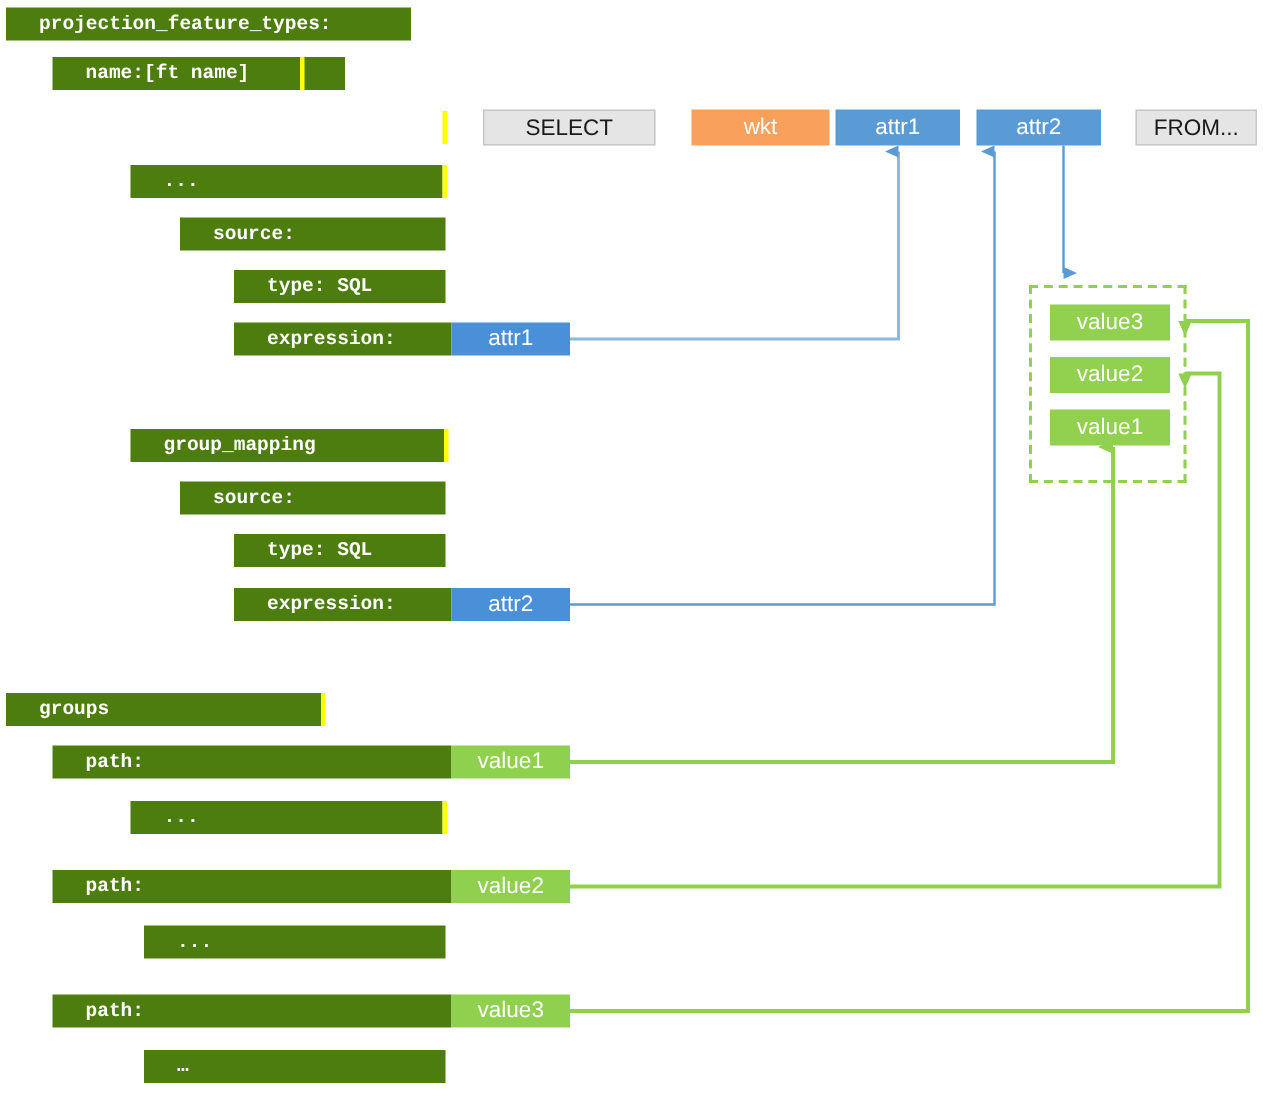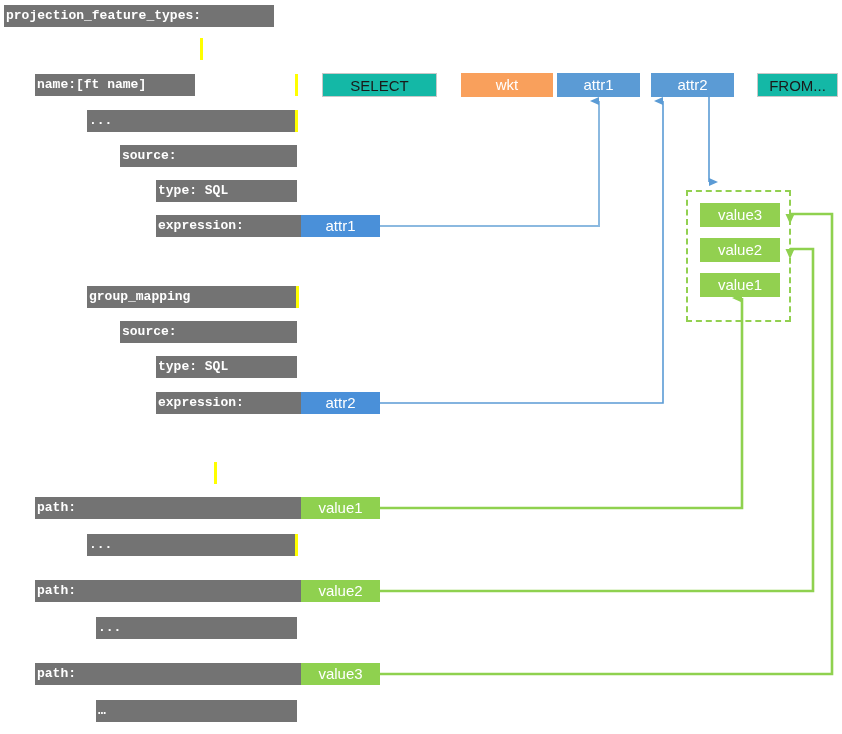--- a/index.html
+++ b/index.html
@@ -14,50 +14,50 @@
   #canvas {
     position: relative;
     width: 842px;
     height: 734px;
     background: #ffffff;
     overflow: hidden;
   }
   
   .bar {
     position: absolute;
-    background: #737373;
+    background: #4d7c0f;
     color: #ffffff;
     font-family: "Liberation Mono", "DejaVu Sans Mono", monospace;
     font-weight: bold;
     font-size: 13px;
     line-height: 22px;
     height: 22px;
     box-sizing: border-box;
-    padding-left: 2px;
+    padding-left: 22px;
     white-space: nowrap;
     letter-spacing: 0px;
   }
   .accent {
     position: absolute;
     width: 3px;
     background: #ffff00;
   }
   
   .chip {
     position: absolute;
     box-sizing: border-box;
     text-align: center;
     font-family: "Liberation Sans", sans-serif;
     font-size: 15px;
     line-height: 24px;
     height: 24px;
     white-space: nowrap;
   }
   .chip.gray {
-    background: #14b8a6;
+    background: #e5e5e5;
     color: #1a1a1a;
     border: 1px solid #c8c8c8;
   }
   .chip.orange {
     background: #f9a05c;
     color: #ffffff;
   }
   .chip.blue {
     background: #5b9bd5;
     color: #ffffff;
@@ -136,21 +136,21 @@
       <path d="M 380 591 L 813 591 L 813 249 L 790 249" fill="none" stroke="#8fd14f" stroke-width="2.6" marker-end="url(#green-arrow)"></path>
     </g>
 
     <g>
       <path d="M 380 674 L 832 674 L 832 214 L 790 214" fill="none" stroke="#8fd14f" stroke-width="2.6" marker-end="url(#green-arrow)"></path>
     </g>
   </svg>
 
   <div class="bar" style="left:4px; top:5px; width:270px;">projection_feature_types:</div>
 
-  <div class="bar" style="left:35px; top:38px; width:160px;margin-top:36px;">name:[ft name]</div>
+  <div class="bar" style="left:35px; top:38px; width:195px;">name:[ft name]</div>
   <div class="accent" style="left:200px; top:38px; height:22px;"></div>
 
   <div class="accent" style="left:295px; top:74px; height:22px;"></div>
 
   <div class="bar" style="left:87px; top:110px; width:208px;">...</div>
   <div class="accent" style="left:295px; top:110px; height:22px;"></div>
 
   <div class="bar" style="left:120px; top:145px; width:177px;">source:</div>
 
   <div class="bar" style="left:156px; top:180px; width:141px;">type: SQL</div>
@@ -161,20 +161,21 @@
   <div class="bar" style="left:87px; top:286px; width:209px;">group_mapping</div>
   <div class="accent" style="left:296px; top:286px; height:22px;"></div>
 
   <div class="bar" style="left:120px; top:321px; width:177px;">source:</div>
 
   <div class="bar" style="left:156px; top:356px; width:141px;">type: SQL</div>
 
   <div class="bar" style="left:156px; top:392px; width:145px;">expression:</div>
   <div class="inline-chip blue" style="left:301px; top:392px; width:79px;">attr2</div>
 
+  <div class="bar" style="left:4px; top:462px; width:210px;">groups</div>
   <div class="accent" style="left:214px; top:462px; height:22px;"></div>
 
   <div class="bar" style="left:35px; top:497px; width:266px;">path:</div>
   <div class="inline-chip green" style="left:301px; top:497px; width:79px;">value1</div>
 
   <div class="bar" style="left:87px; top:534px; width:208px;">...</div>
   <div class="accent" style="left:295px; top:534px; height:22px;"></div>
 
   <div class="bar" style="left:35px; top:580px; width:266px;">path:</div>
   <div class="inline-chip green" style="left:301px; top:580px; width:79px;">value2</div>

